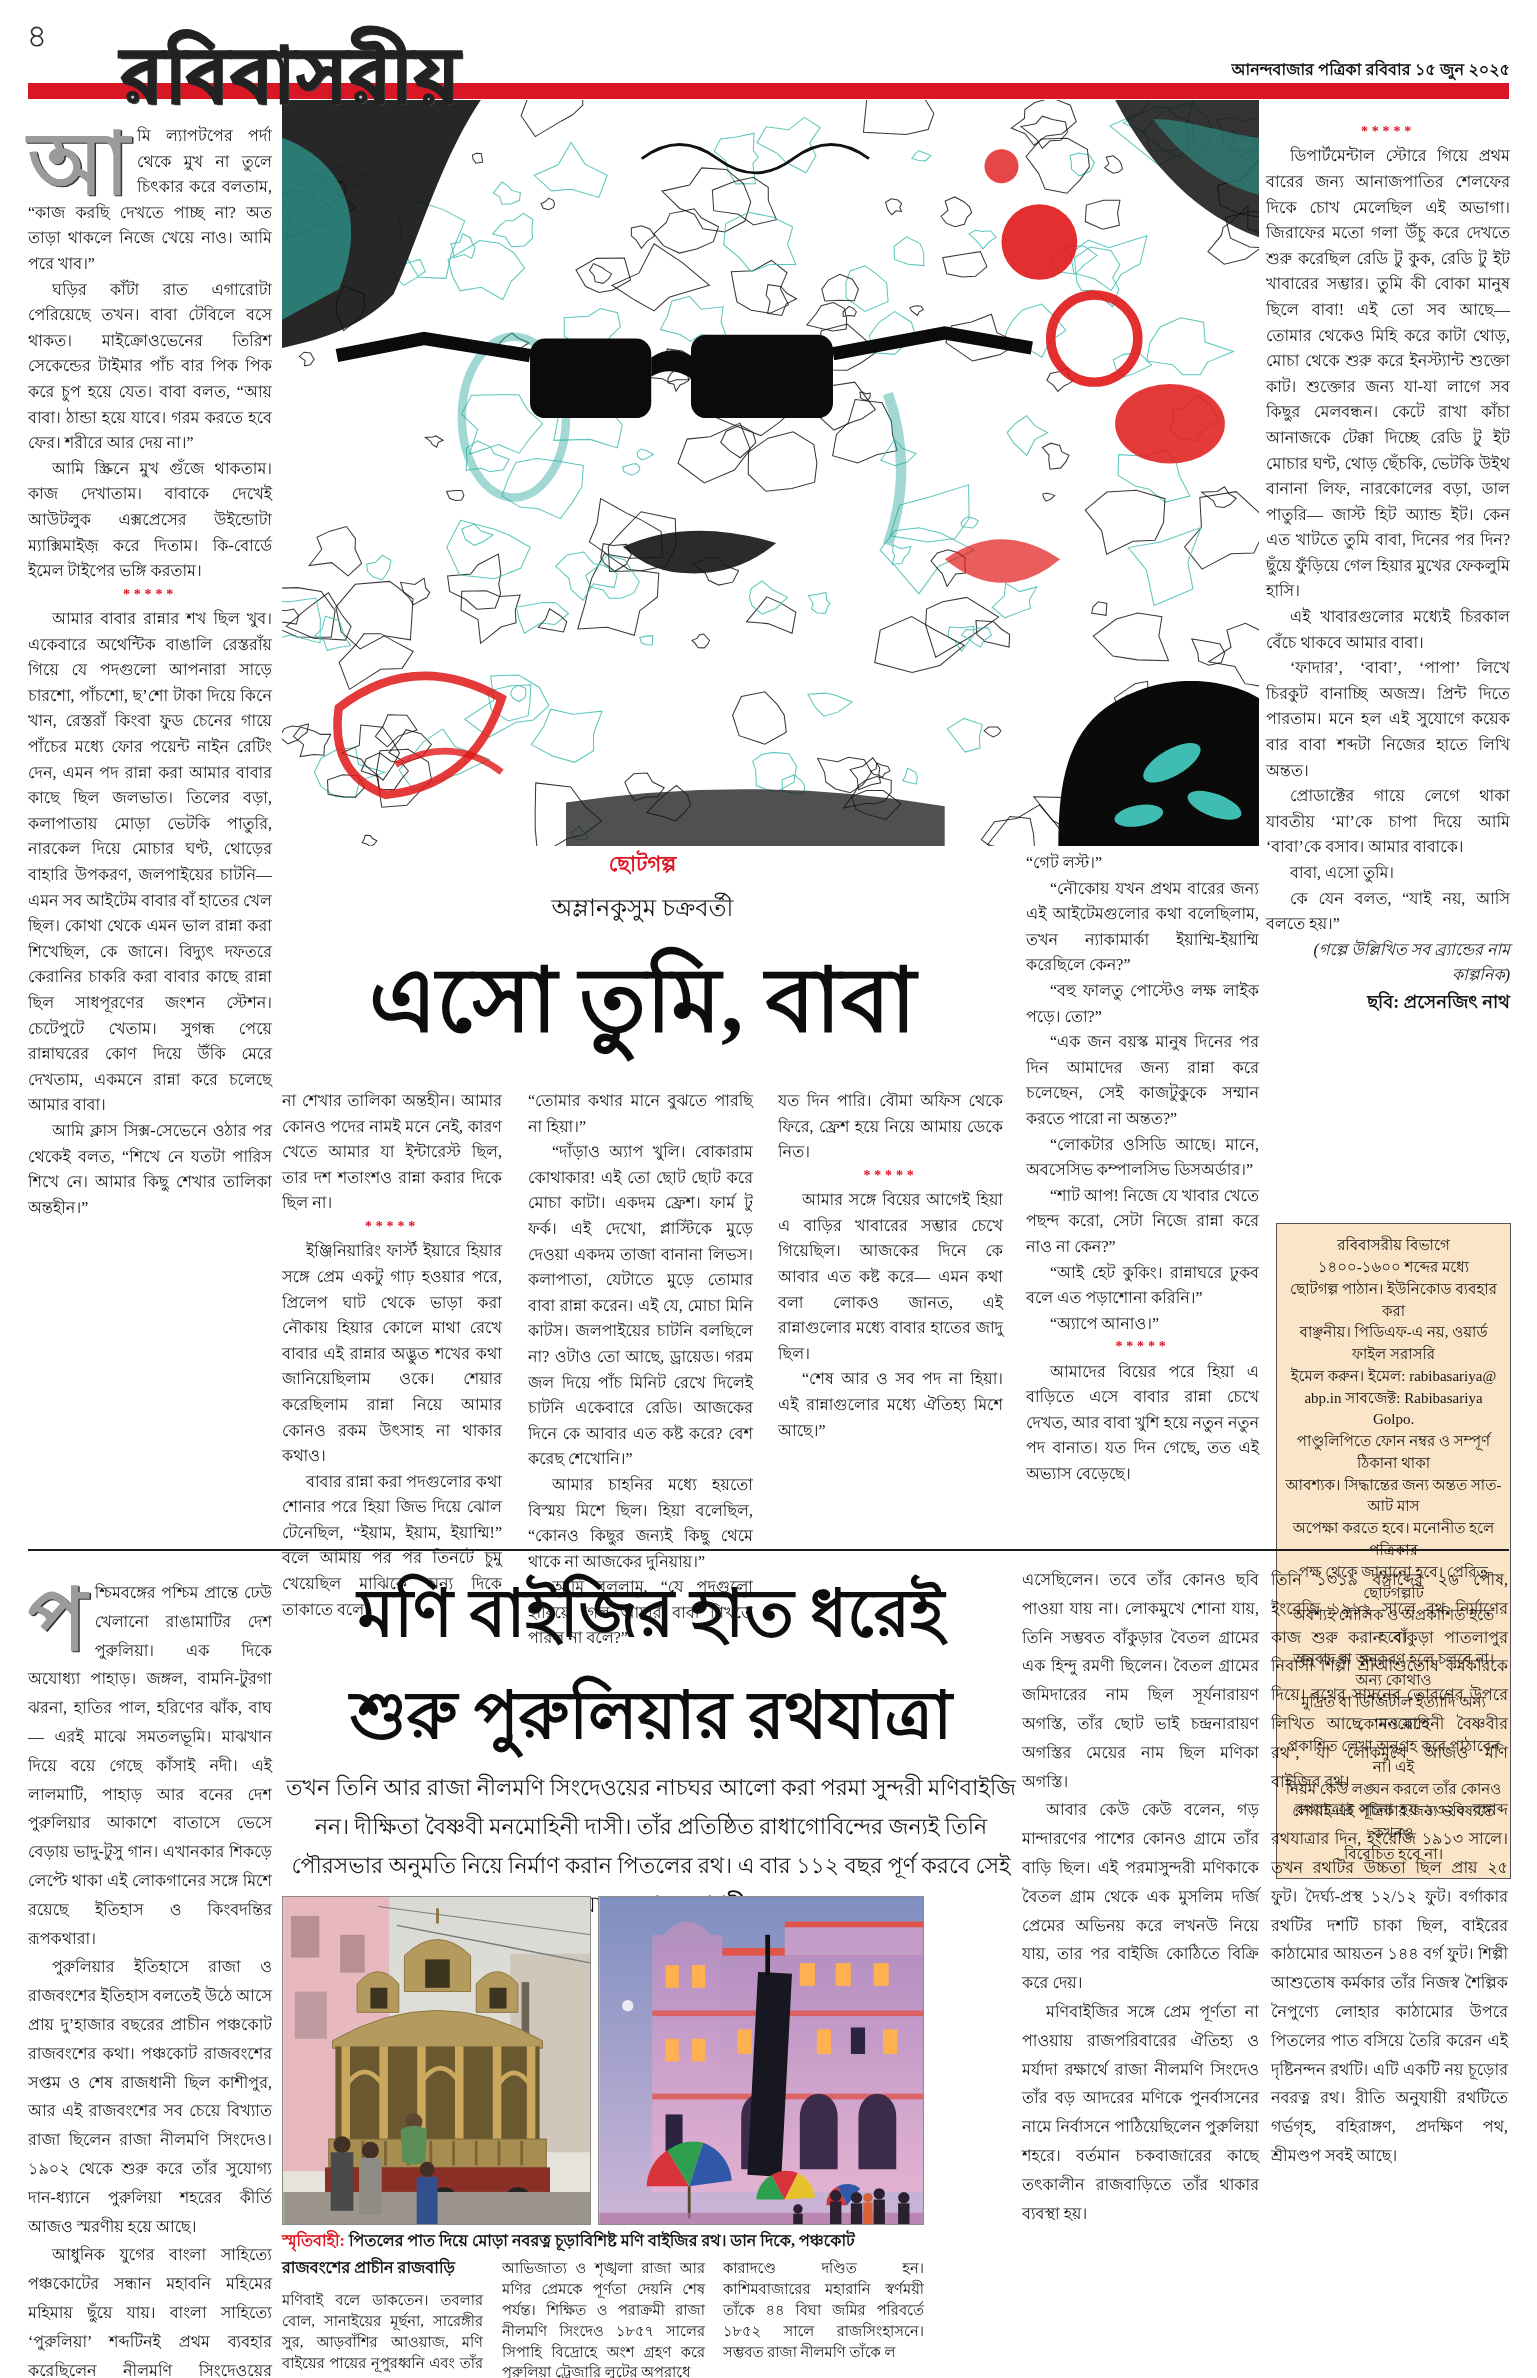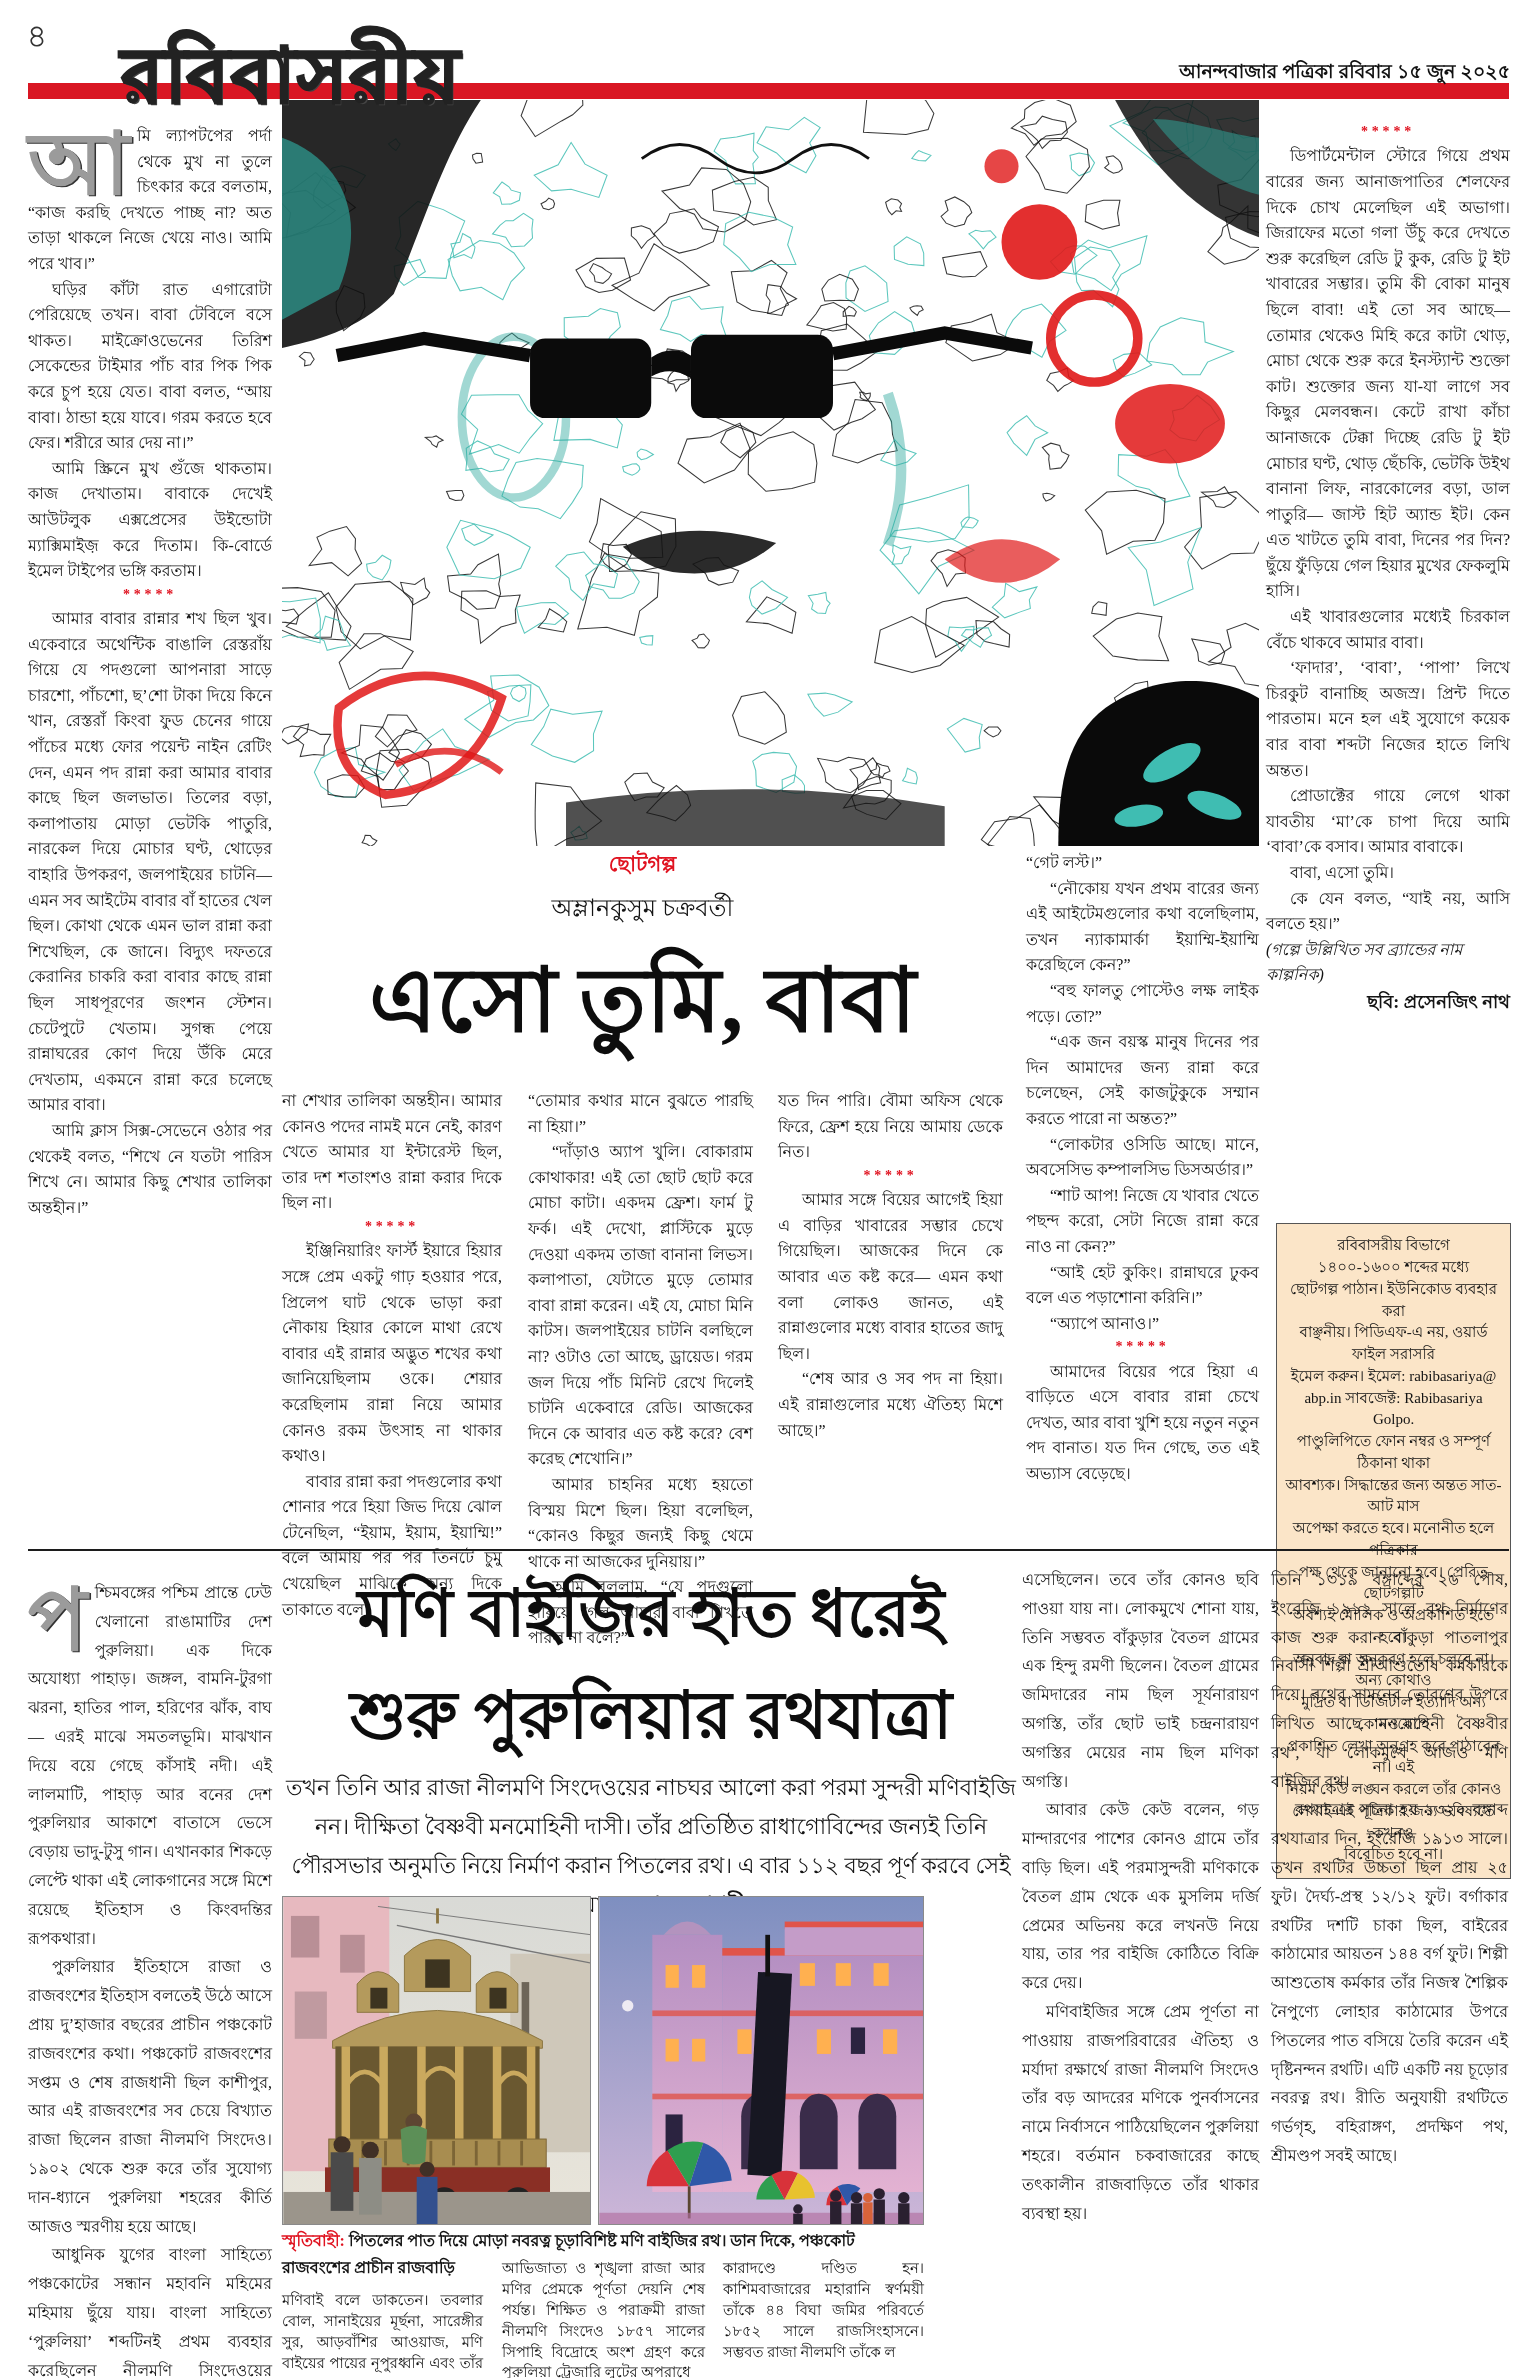--- a/index.html
+++ b/index.html
@@ -11,32 +11,32 @@
   .abs { position:absolute; }
 
   
   .page-num { left:26.5px; top:11.4px; font-size:32px; color:#333; font-family:"Liberation Sans",sans-serif; }
   .red-bar { left:28px; top:83px; width:1481px; height:16px; background:#d91623; }
   .masthead {
     left:121px; top:17px; font-size:76px; font-weight:bold; z-index:3;
     color:#c6c6c6; -webkit-text-stroke:2.4px #222; letter-spacing:1.9px;
     text-shadow:1.9px 1.9px 0 #444;
   }
-  .dateline { right:28px; top:57px; font-size:19px; font-weight:bold; color:#111;
+  .dateline { right:28px; top:57px; font-size:16px; font-weight:bold; color:#111;
     font-family:"Liberation Sans",sans-serif;margin-left:8px; }
 
   
   .body-col { text-align:justify; font-size:16px; line-height:1.6; }
   .body-col p { margin:0; }
   .it-p { text-indent:1.5em; }
   .it-first { text-indent:0; }
   .it-drop { text-indent:0; }
   .it-stars { color:#e01320; text-align:center; font-weight:bold; letter-spacing:3.8px;
     font-size:14px; margin:6.6px 0; text-indent:0; }
-  .it-italic { font-style:italic; text-indent:0; margin-top:15px; text-align:left;font-family:Liberation Serif, serif; }
+  .it-italic { font-style:italic; text-indent:0; margin-top:15px; text-align:right;font-family:Liberation Serif, serif; }
   .it-credit { text-align:right; font-weight:bold; text-indent:0; margin-top:11.4px; font-size:18px; }
   .dc {
     float:left; font-size:87px; line-height:.78; padding:7.6px 7.6px 0 0;
     color:#9b9b9b; font-weight:bold; text-shadow:1.4px 1.4px 0 #333;
   }
   .tall { line-height:1.8; }
 
   
   .story-head { left:282px; top:848px; width:721px; text-align:center; }
   .story-label { color:#e01320; font-weight:bold; font-size:21px; }

